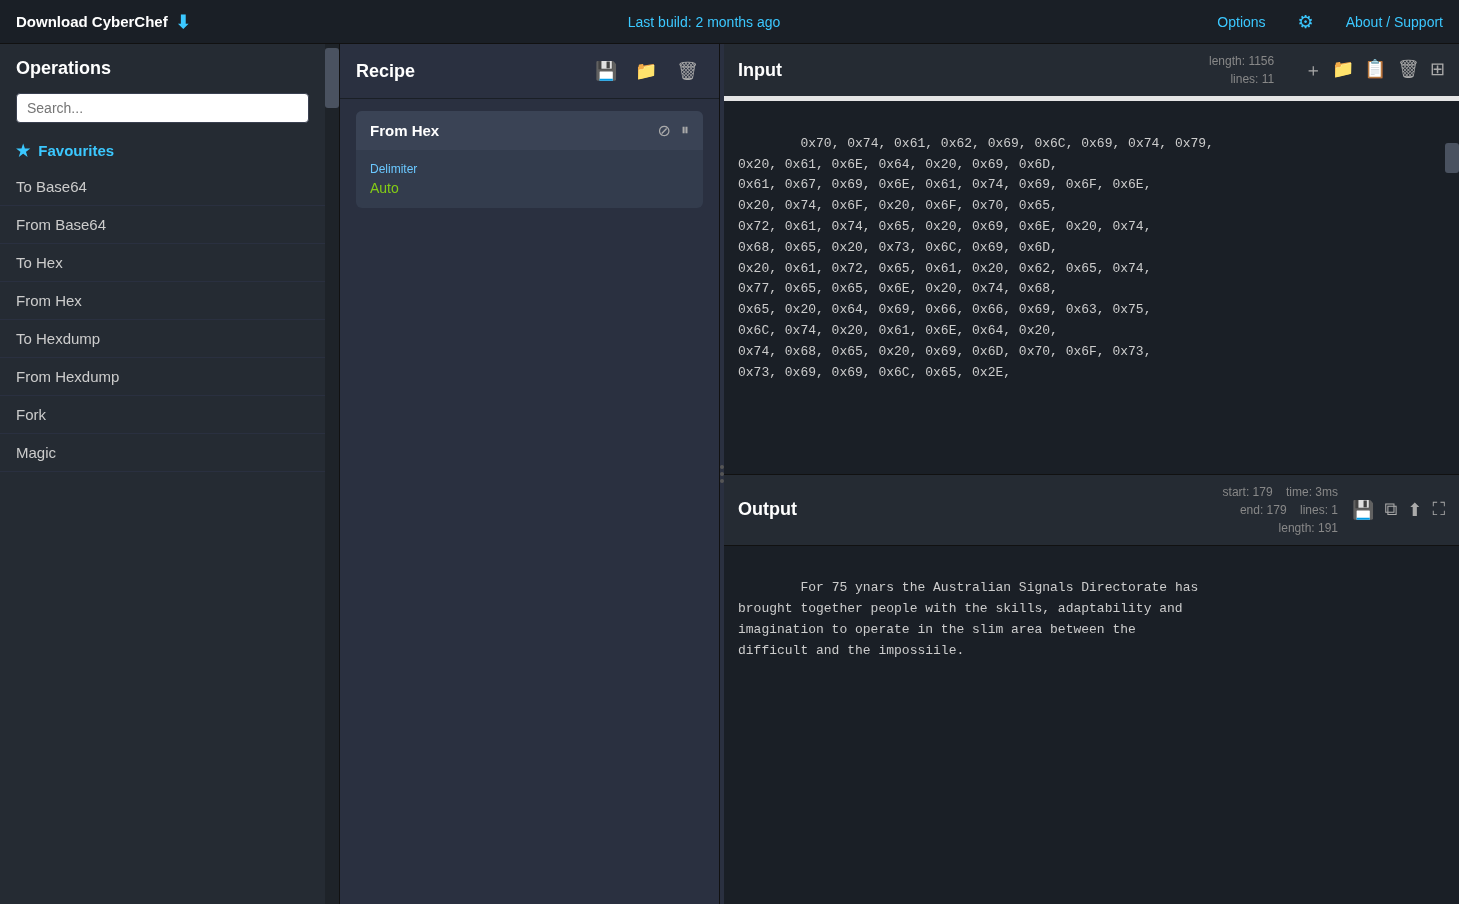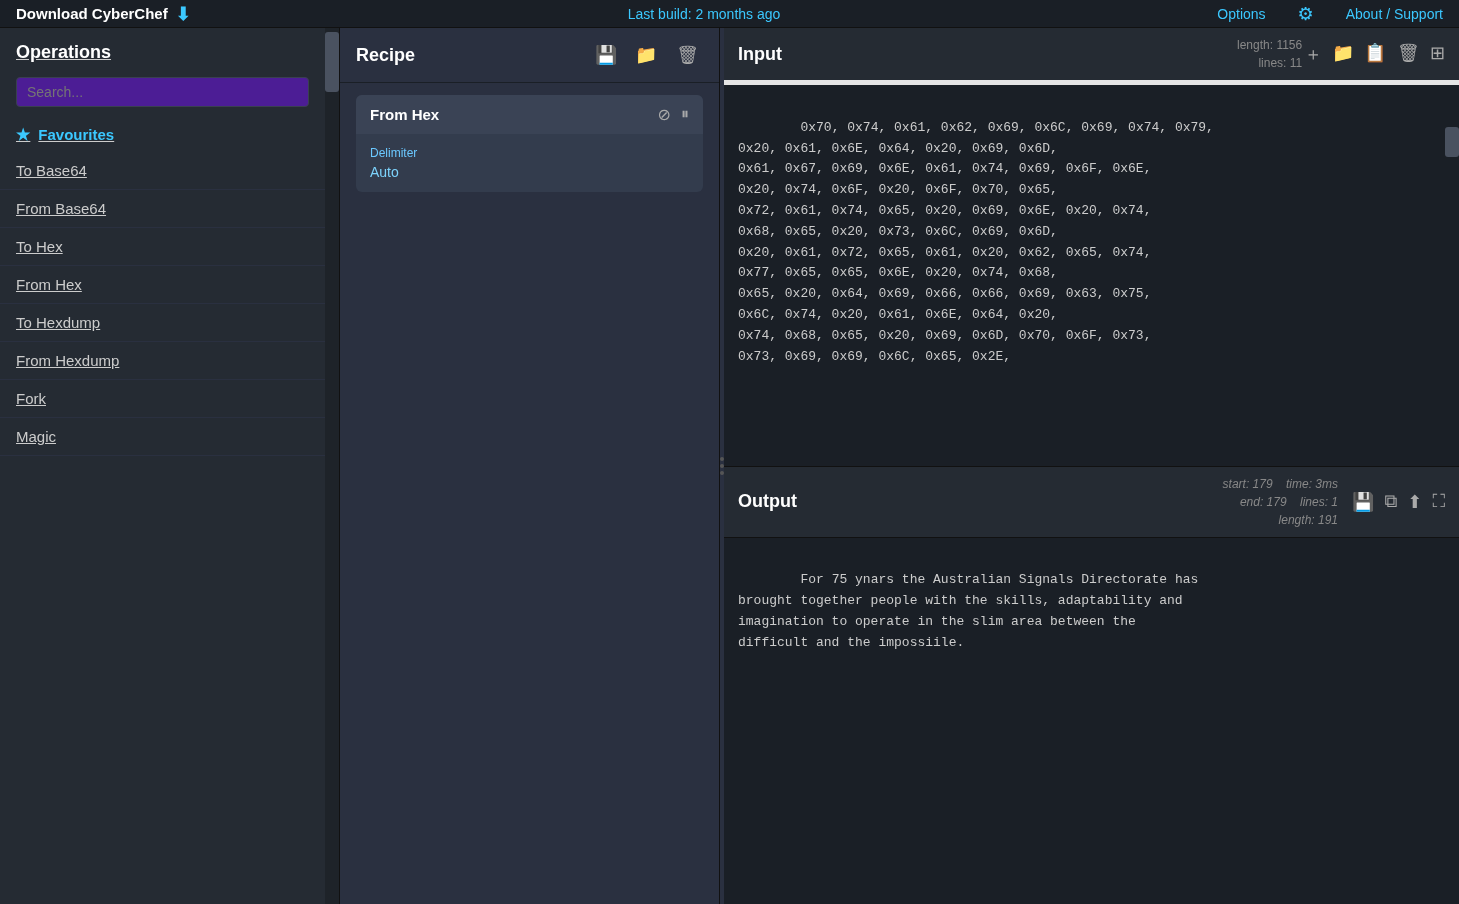--- a/index.html
+++ b/index.html
@@ -10,21 +10,21 @@
       height: 904px;
       width: 1459px;
       overflow: hidden;
       display: flex;
       flex-direction: column;
     }
 
     
     .topbar {
       background: #1a1f26;
-      height: 28px;
+      height: 44px;
       display: flex;
       align-items: center;
       padding: 0 16px;
       border-bottom: 1px solid #111;
       flex-shrink: 0;
     }
     .topbar-left {
       display: flex;
       align-items: center;
       gap: 8px;
@@ -80,31 +80,30 @@
       width: 14px;
       height: 60px;
       background: #4a5260;
       border-radius: 3px;
       margin-top: 4px;
     }
     .sidebar-inner {
       flex: 1;
       overflow: hidden;
       padding-right: 14px;
-      text-decoration: underline;
     }
     .sidebar-title {
       font-size: 18px;
       font-weight: 700;
       color: #fff;
       padding: 14px 16px 10px 16px;
     }
     .search-box {
       margin: 4px 16px 10px 16px;
-      background: #4c1d95;
+      background: #ffffff;
       border: 1px solid #3a4050;
       border-radius: 4px;
       padding: 6px 10px;
       color: #888;
       font-size: 14px;
       width: calc(100% - 32px);
     }
     .favourites-row {
       display: flex;
       align-items: center;
@@ -180,21 +179,21 @@
     .recipe-item-body {
       padding: 12px 14px;
     }
     .delimiter-label {
       font-size: 12px;
       color: #6bc8ff;
       margin-bottom: 4px;
     }
     .delimiter-value {
       font-size: 14px;
-      color: #7dd3fc;
+      color: #84cc16;
     }
 
     
     .bake-area {
       margin-top: auto;
       padding: 16px;
       display: flex;
       align-items: center;
       gap: 16px;
       border-top: 1px solid #1a1f26;
@@ -262,21 +261,21 @@
     .input-title {
       font-size: 18px;
       font-weight: 700;
       color: #fff;
       flex: 1;
     }
     .input-stats {
       font-size: 12px;
       color: #888;
       text-align: right;
-      margin-right: 2px;
+      margin-right: 30px;
       line-height: 1.5;
     }
     .input-icons {
       display: flex;
       gap: 10px;
       color: #aaa;
       font-size: 18px;
     }
     .input-icons span { cursor: pointer; }
 
@@ -325,21 +324,20 @@
       font-weight: 700;
       color: #fff;
     }
     .output-stats {
       font-size: 12px;
       color: #888;
       text-align: right;
       flex: 1;
       margin: 0 14px;
       line-height: 1.5;
-      font-style: italic;
     }
     .output-icons {
       display: flex;
       gap: 10px;
       color: #aaa;
       font-size: 18px;
     }
     .output-icons span { cursor: pointer; }
 
     .output-content {

